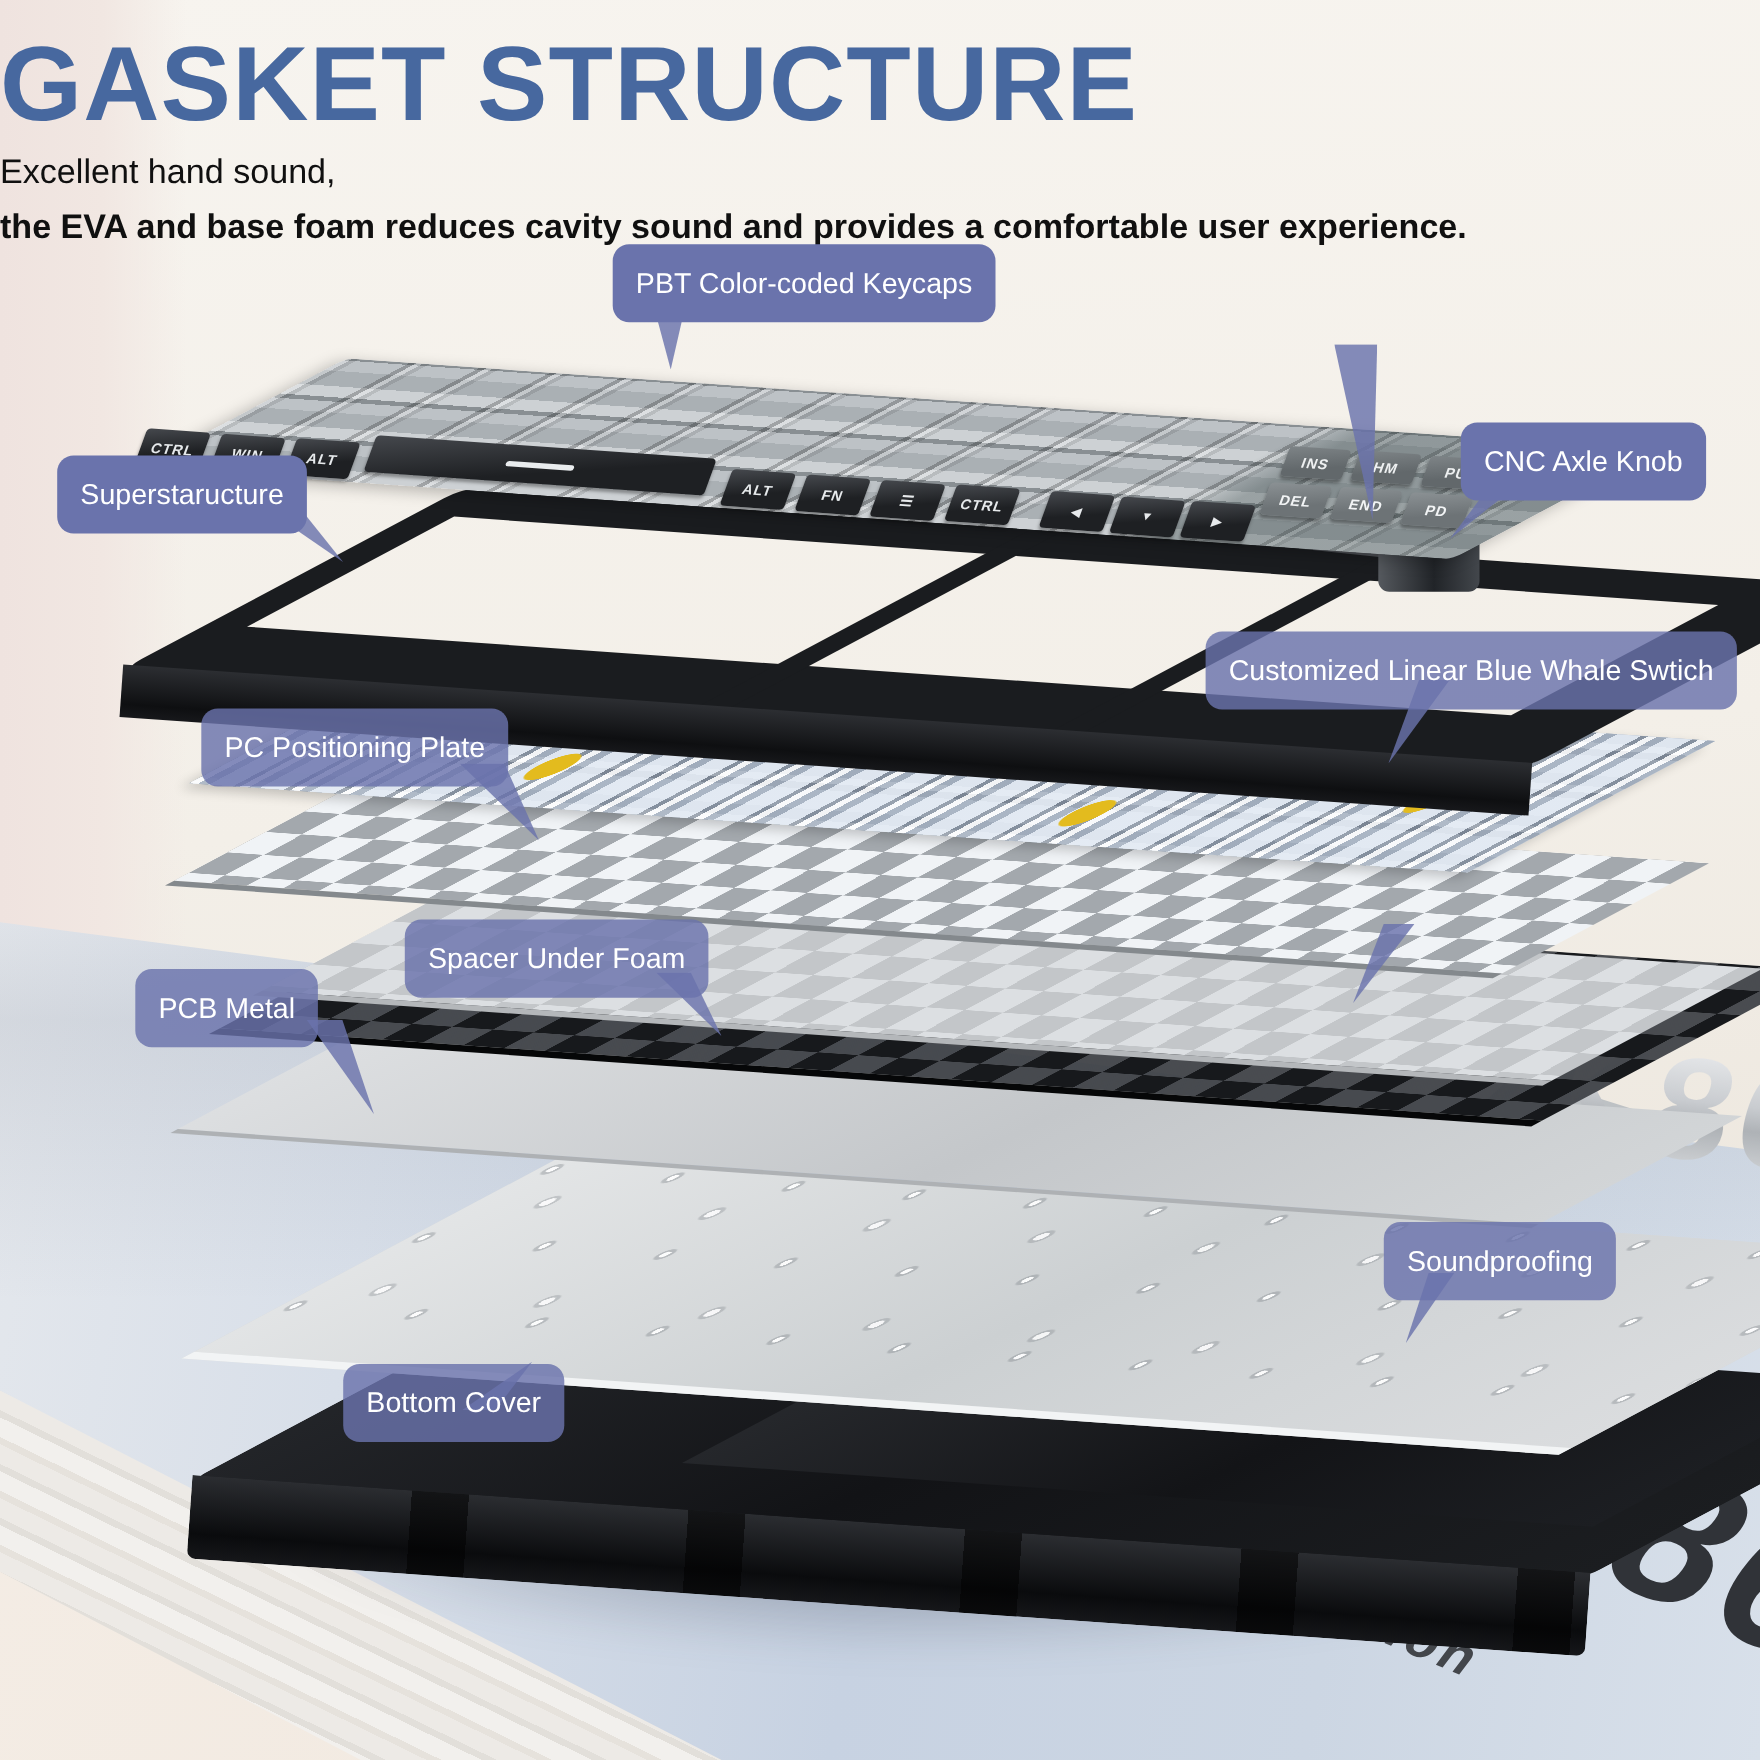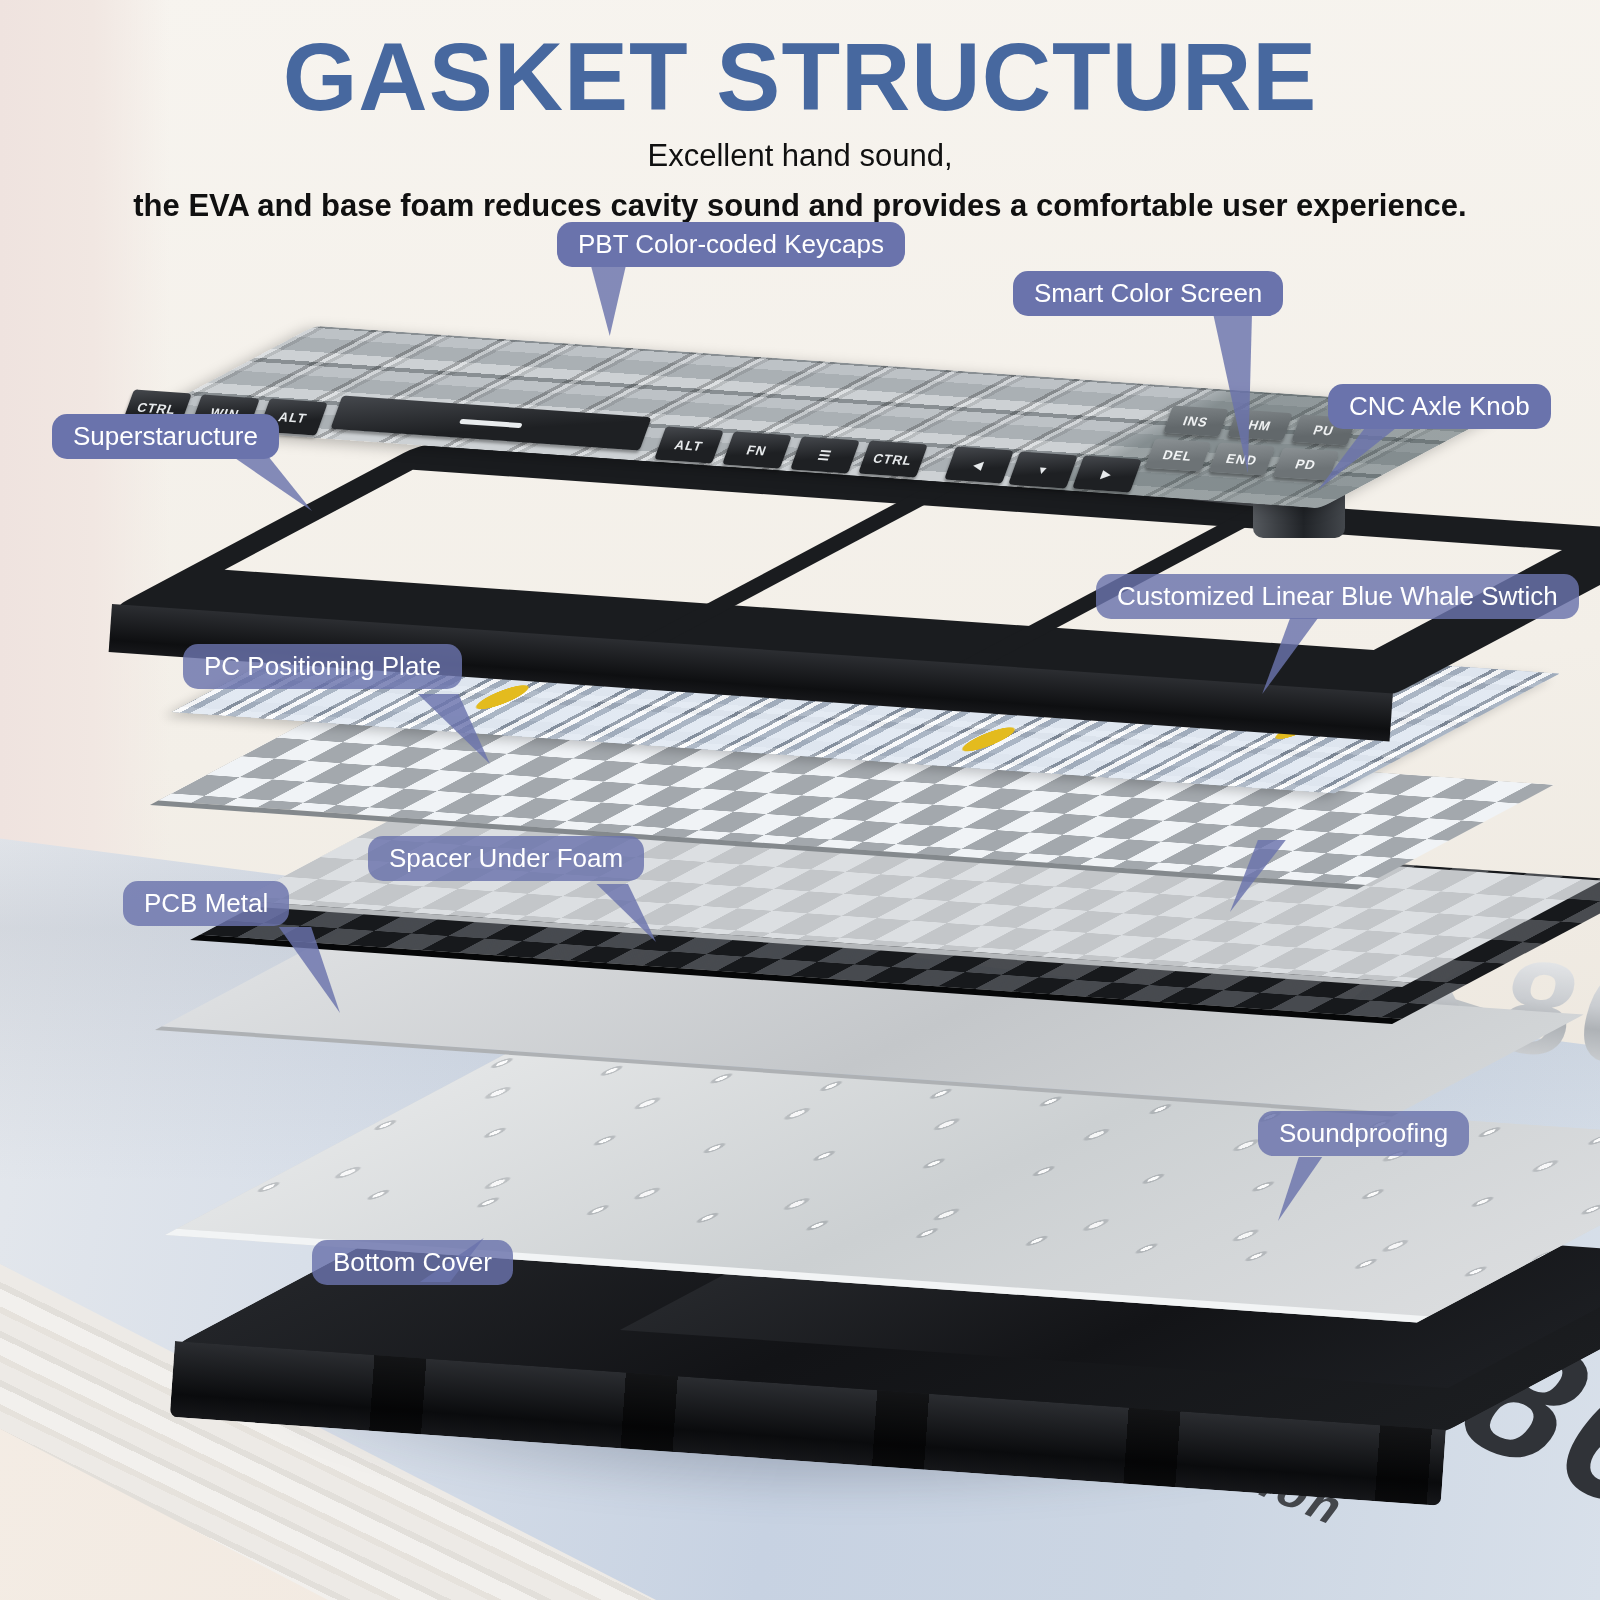--- a/index.html
+++ b/index.html
@@ -44,21 +44,21 @@
     transform:rotate(24deg) skewX(-12deg)}
   .logo-plate{position:absolute;left:1322px;top:992px;width:150px;height:74px;z-index:9;
     background:rgba(168,175,184,.7);transform:skewX(-40deg) rotate(14deg)}
   .standing-logo{position:absolute;left:1398px;top:932px;z-index:10;white-space:nowrap;
     font-size:132px;font-weight:bold;letter-spacing:8px;
     background:linear-gradient(180deg,#f5f6f7 0%,#c9ccd0 45%,#aeb2b6 60%,#e2e4e6 100%);
     -webkit-background-clip:text;background-clip:text;color:transparent;
     transform:rotate(6deg) skewX(-8deg)}
 
   
-  .header{position:absolute;left:0;top:0;width:100%;text-align:center;z-index:20}
+  .header{position:absolute;left:0;top:0;width:100%;text-align:left;z-index:20}
   .title{margin-top:22px;font-size:96px;font-weight:bold;letter-spacing:1px;color:var(--title-blue)}
   .sub1{margin-top:6px;font-size:31px;font-weight:normal;color:#101010}
   .sub2{margin-top:14px;font-size:31px;font-weight:bold;color:#101010}
 
   
   .layer{position:absolute;transform-origin:0 100%;transform:rotate(4deg) skewX(-58deg)}
   .face{position:absolute;transform-origin:0 0;transform:rotate(4deg)}
 
   .keycaps-band{left:128px;top:313px;width:1195px;height:112px;z-index:95;border-radius:6px;
     background-image:
@@ -127,21 +127,21 @@
     background:linear-gradient(100deg,#26282c,#131417 55%,#1c1e22)}
   .cover-band{left:175px;top:1150px;width:1270px;height:195px;z-index:50;border-radius:8px;
     background:linear-gradient(100deg,#232529,#121316 45%,#1b1d20);border-top:3px solid #3a3d42}
   .cover-front{left:175px;top:1341px;width:1274px;height:76px;z-index:50;border-radius:0 0 8px 8px;
     background:
       repeating-linear-gradient(90deg,rgba(0,0,0,0) 0 200px,rgba(0,0,0,.55) 200px 252px),
       linear-gradient(180deg,#2b2d31,#0a0b0d 70%,#16171a)}
 
   
   .callout{position:absolute;z-index:100;white-space:nowrap;color:#fff;
-    font-size:26px;padding:7px 21px;border-radius:15px;background:var(--label-bg)}
+    font-size:26px;padding:20px 21px;border-radius:15px;background:var(--label-bg)}
   .callout.translucent{background:var(--label-bg-translucent)}
   .tail{position:absolute;z-index:99;background:var(--label-bg-translucent)}
 </style>
 </head>
 <body>
 
 <div id="scene">
 
   <div class="wall"></div>
   <div class="wall-band"></div>
@@ -200,21 +200,20 @@
   <div class="layer foam-black"></div>
   <div class="layer spacer-band"></div>
   <div class="layer pcb-band"></div>
   <div class="layer soundproof-band"></div>
   <div class="layer cover-band"></div>
   <div class="face cover-front"></div>
 
   <div class="callout" style="left:557px;top:222px">PBT Color-coded Keycaps</div>
   <div class="tail" style="left:585px;top:264px;width:55px;height:72px;clip-path:polygon(10% 0,75% 0,45% 100%)"></div>
 
-  <div class="callout" style="left:1013px;top:271px">Smart Color Screen</div>
   <div class="tail" style="left:1195px;top:313px;width:60px;height:160px;clip-path:polygon(30% 0,95% 0,88% 100%)"></div>
 
   <div class="callout" style="left:1328px;top:384px">CNC Axle Knob</div>
   <div class="tail" style="left:1318px;top:428px;width:78px;height:62px;clip-path:polygon(60% 0,100% 0,0 100%)"></div>
 
   <div class="callout" style="left:52px;top:414px">Superstaructure</div>
   <div class="tail" style="left:232px;top:456px;width:80px;height:55px;clip-path:polygon(0 0,45% 0,100% 100%)"></div>
 
   <div class="callout translucent" style="left:1096px;top:574px">Customized Linear Blue Whale Swtich</div>
   <div class="tail" style="left:1256px;top:618px;width:62px;height:76px;clip-path:polygon(55% 0,100% 0,10% 100%)"></div>

